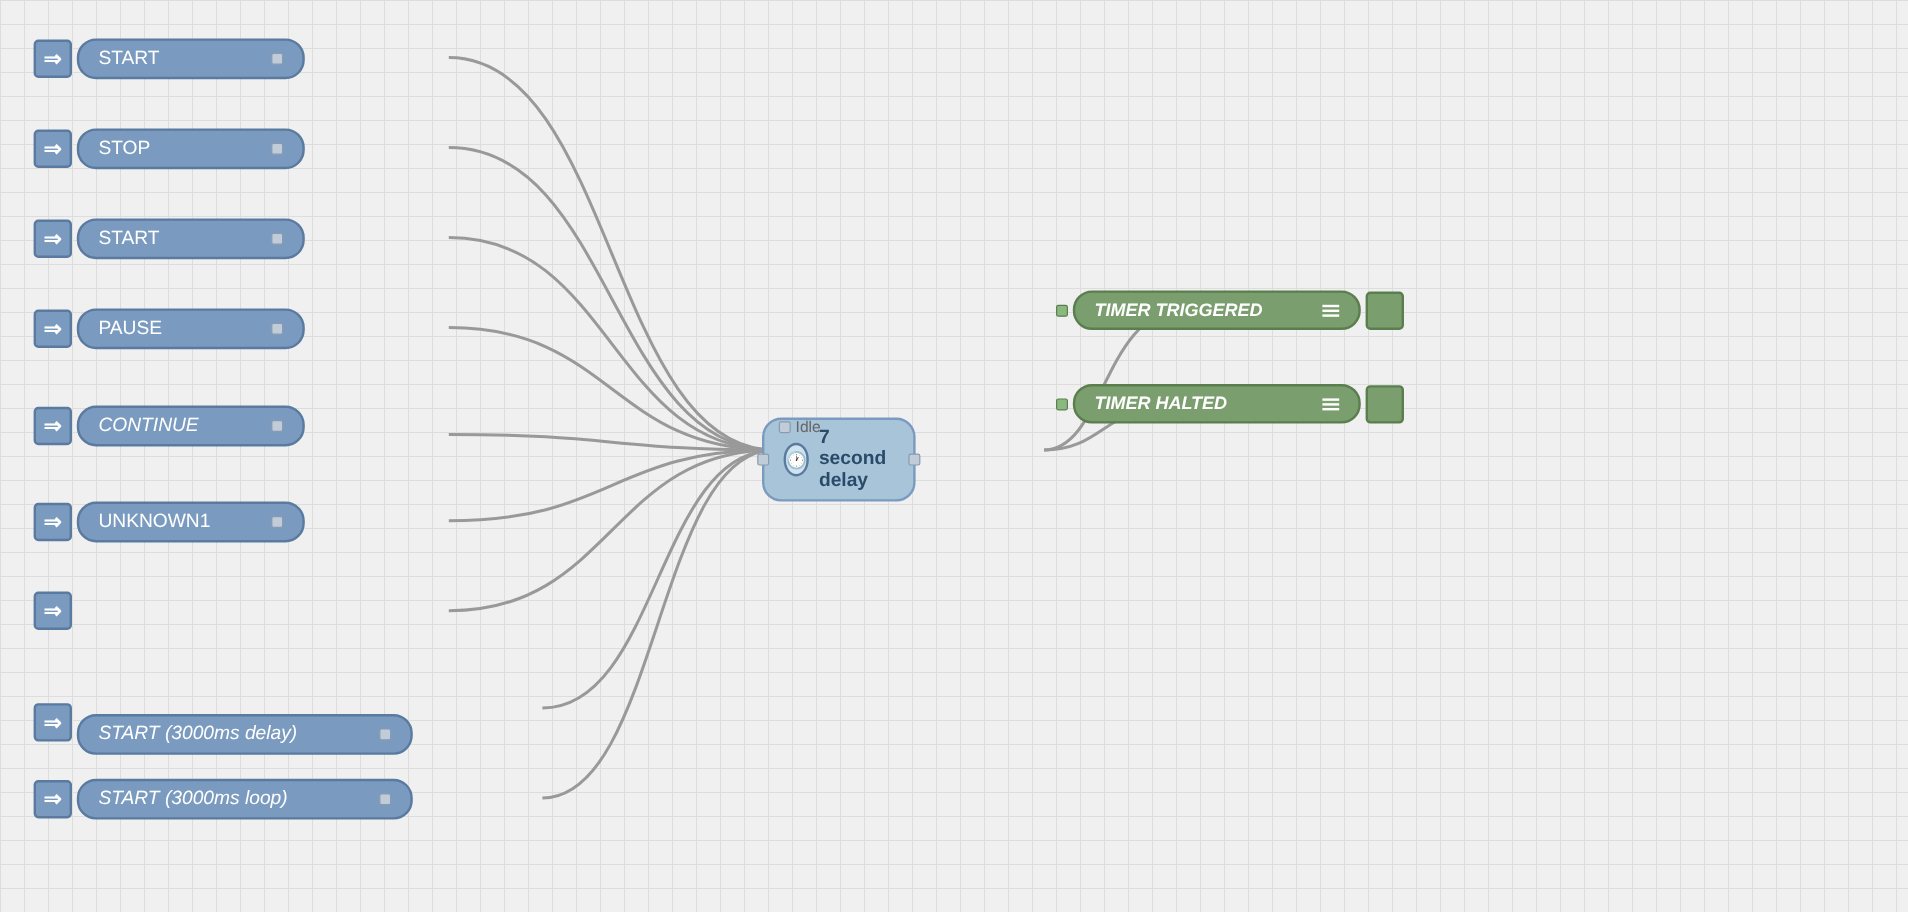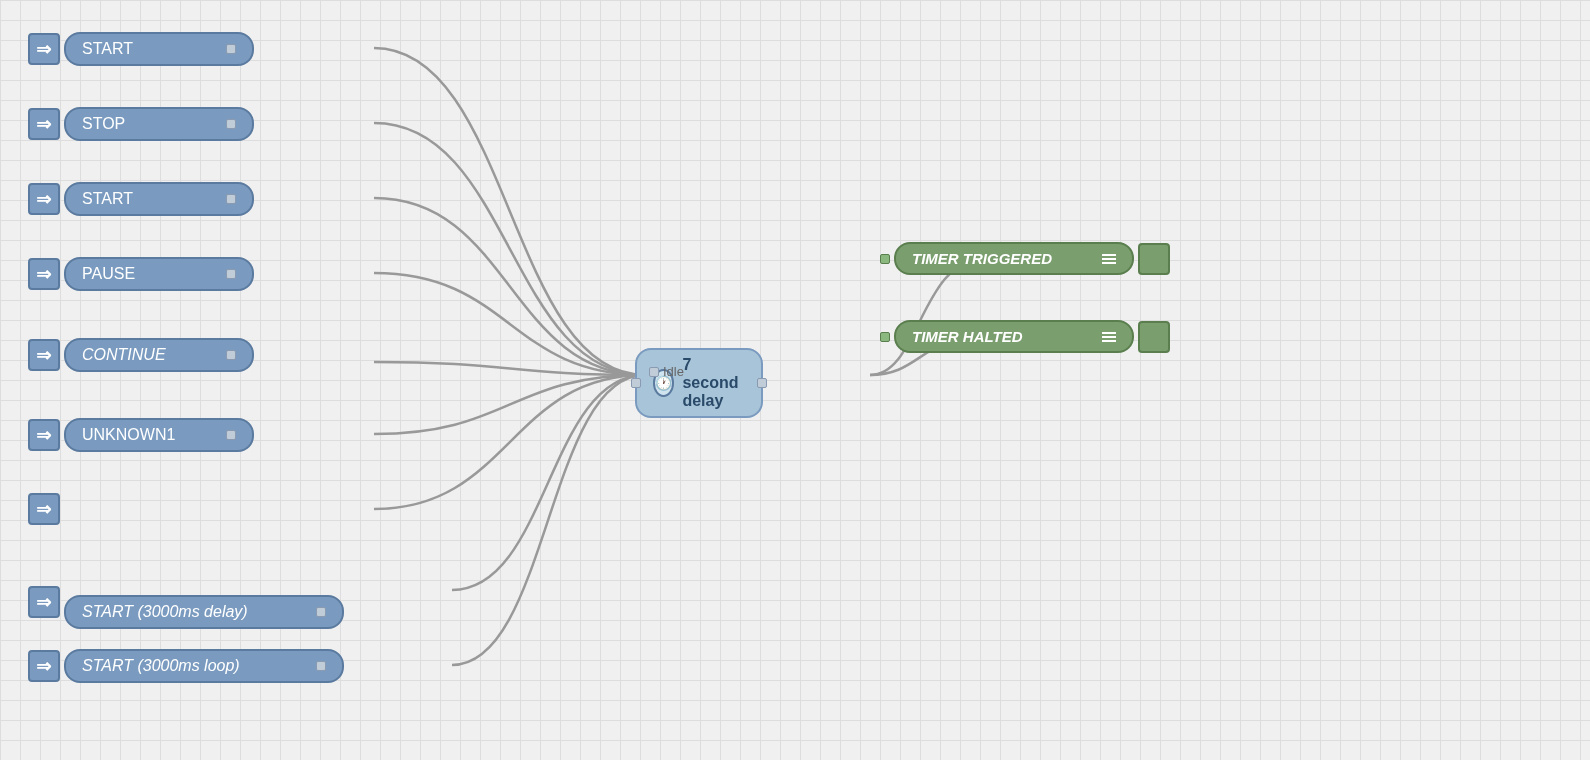--- a/index.html
+++ b/index.html
@@ -331,21 +331,21 @@
 
   </div>
 
   <div style="position:absolute; top:348px; left:635px;">
     <div class="timer-node">
       <div class="timer-port-left"></div>
       <div class="timer-icon">🕐</div>
       <span>7 second delay</span>
       <div class="timer-port-right"></div>
     </div>
-    <div class="idle-label" style="margin-top:16px; margin-left:14px;">
+    <div class="idle-label" style="margin-top:0; margin-left:14px;">
       <div class="idle-port"></div>
       <span>Idle</span>
     </div>
   </div>
 
   <div class="output-node" style="top:242px; left:880px;justify-content:space-between;">
     <div class="output-port-left"></div>
     <div class="output-label-box">
       <span>TIMER TRIGGERED</span>
       <div class="hamburger-icon">

